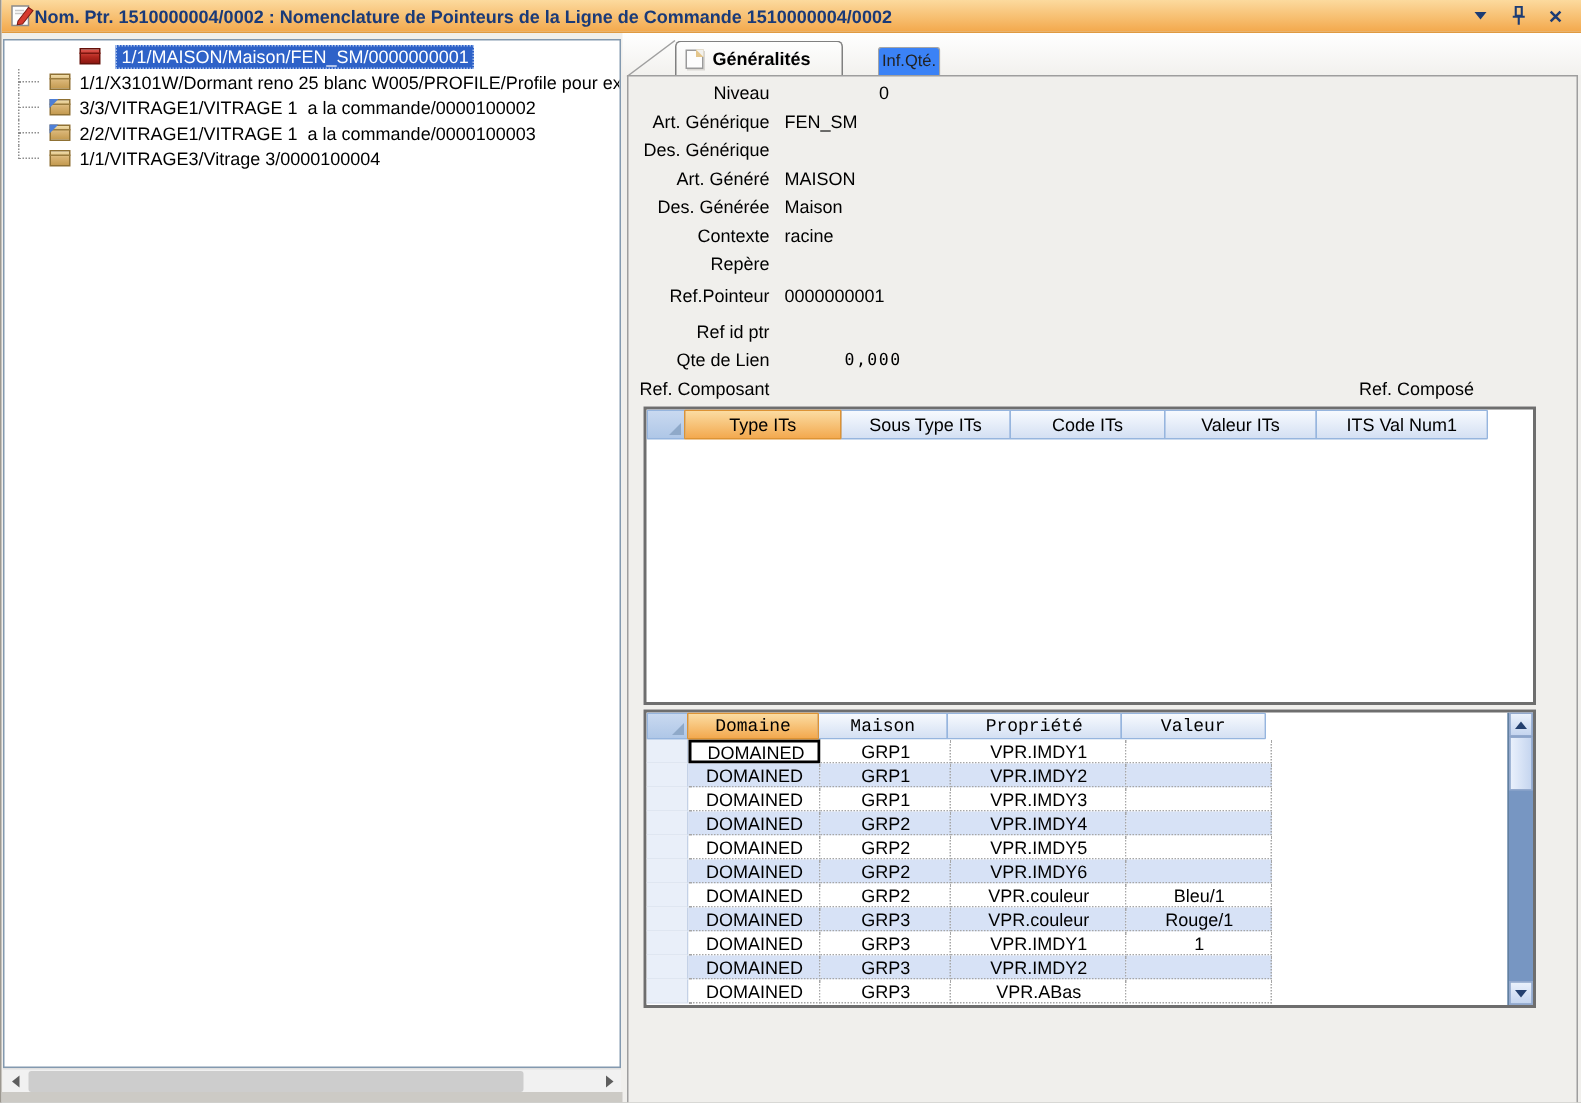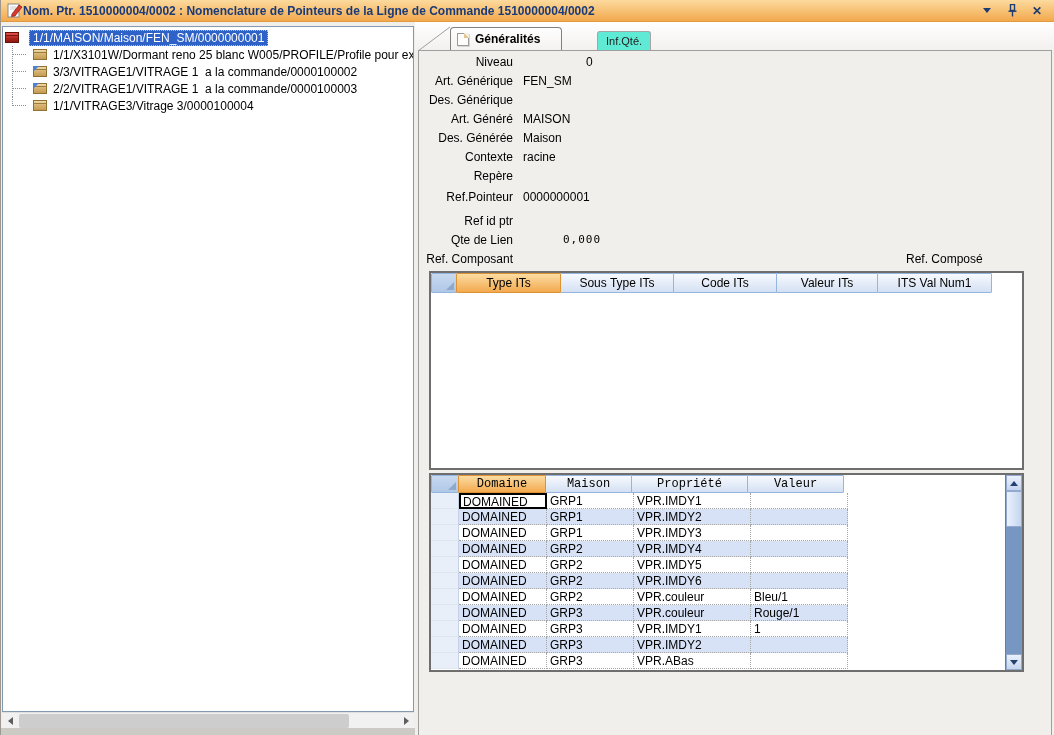--- a/index.html
+++ b/index.html
@@ -14,21 +14,21 @@
   .title-text { color:#1A3A78; font-size:12px; font-weight:700; white-space:nowrap; }
   .tb-btns { margin-left:auto; display:flex; align-items:center; gap:9px; padding-right:4px; }
   .tb-btn { width:16px; height:16px; display:flex; align-items:center; justify-content:center; color:#1C3C74; cursor:default; }
   .chevron { width:0; height:0; border-left:4px solid transparent; border-right:4px solid transparent; border-top:5px solid #1C3C74; }
   .close-glyph { font-size:12px; font-weight:700; line-height:1; }
 
   
   .tree-panel { position:absolute; left:1px; top:26px; width:412px; height:686px;
     background:#fff; border:1px solid #8399AF; overflow:hidden; font-size:12px; padding-top:2px; }
   .tree-item { height:17px; display:flex; align-items:center; white-space:pre; color:#000; }
-  .tree-item.root { padding-left:2px; }
+  .tree-item.root { padding-left:2px;margin-left:48px; }
   .sel-label { background:#2E62C8; color:#fff; padding:0 3px; border:1px dotted #A8C0EC; margin-left:4px; }
   .tree-indent { width:21px; height:17px; position:relative; flex:none; margin-left:9px; }
   .tree-indent::before { content:""; position:absolute; left:0; top:0; bottom:0; border-left:1px dotted #8E8E8E; }
   .tree-indent.last::before { bottom:8px; }
   .tree-indent::after { content:""; position:absolute; left:0; top:8px; width:14px; border-top:1px dotted #8E8E8E; }
   .pkg { width:14px; height:11px; position:relative; flex:none; margin-right:6px;
     background:linear-gradient(180deg,#EFDCA8 0%, #D8B373 45%, #C49B51 100%); border:1px solid #8F7134; }
   .pkg::before { content:""; position:absolute; left:-1px; right:-1px; top:2px; border-top:1px solid #9A7C3E; }
   .pkg.red { background:linear-gradient(180deg,#E0564E 0%, #B2271E 55%, #8C1812 100%); border-color:#641009; }
   .pkg.red::before { border-top-color:#7A160F; }
@@ -49,38 +49,38 @@
   .tabstrip { position:absolute; left:414px; top:22px; width:640px; height:28px;
     background:linear-gradient(#FFFFFF, #F2F1EE); }
   .content { position:absolute; left:417px; top:50px; width:634px; height:685px;
     background:#F0EFEC; border:1px solid #9E9E9E; border-bottom:none; }
   .diag { position:absolute; left:414px; top:24px; width:42px; height:28px; }
 
   .tab { position:absolute; display:flex; align-items:center; cursor:default; }
   .tab-active { left:449px; top:27px; height:23px; width:112px; padding:0 8px 0 6px;
     background:linear-gradient(#FEFEFE,#F4F3F0); border:1px solid #808080; border-bottom:none;
     border-radius:4px 4px 0 0; font-size:12px; font-weight:700; color:#000; gap:6px; }
-  .tab-inactive { left:596px; top:31px; height:19px; padding:0 8px;
-    background:#5eead4; border:1px solid #A5A5A5; border-bottom:none;
+  .tab-inactive { left:584px; top:31px; height:19px; padding:0 2px;
+    background:#3b82f6; border:1px solid #A5A5A5; border-bottom:none;
     border-radius:3px 3px 0 0; font-size:11px; color:#222; }
   .note-icon { width:12px; height:13px; background:#FDFDFD; border:1px solid #9A9A9A; position:relative; flex:none; box-shadow:1px 1px 0 #D8D6D2; }
   .note-icon::before { content:""; position:absolute; right:-1px; top:-1px; width:0; height:0;
     border-bottom:5px solid #E4C68C; border-right:5px solid #F2F1EE; }
 
   
   .frow { position:absolute; left:417px; height:15px; display:flex; font-size:12px; color:#000; }
   .flabel { width:95px; text-align:right; white-space:nowrap; overflow:hidden; flex:none; }
   .fvalue { margin-left:10px; white-space:nowrap; }
   .fvalue.num0 { margin-left:73px; }
   .fvalue.qty { margin-left:50px; font-family:"DejaVu Sans Mono", monospace; font-size:11px; letter-spacing:1px; }
   .ref-compose { position:absolute; left:905px; top:252px; width:146px; font-size:12px; white-space:nowrap; overflow:hidden; }
 
   
   .gridbox { position:absolute; left:428px; width:595px; height:199px; background:#fff;
-    border:2px solid #6E6E6E; overflow:hidden; }
+    border:2px solid #6E6E6E; overflow:hidden;text-align:center; }
   .hdr { display:flex; }
   .hcell { border:1px solid #96B5DE; background:linear-gradient(#F7FAFE,#D4E0F3);
     font-size:12px; color:#000; display:flex; align-items:center; justify-content:center;
     margin-left:-1px; flex:none; border-radius:1px; }
   .hcell:first-child { margin-left:0; }
   .hcell.sel { background:linear-gradient(#FBDCA2,#F3A94F); border-color:#DD9334; z-index:2; }
   .hcell.corner { background:linear-gradient(#C9D9F0,#AFC7E7); position:relative; }
   .hcell.corner::after { content:""; position:absolute; right:2px; bottom:2px; width:0; height:0;
     border-left:8px solid transparent; border-bottom:8px solid #8FA9C9; }
 

